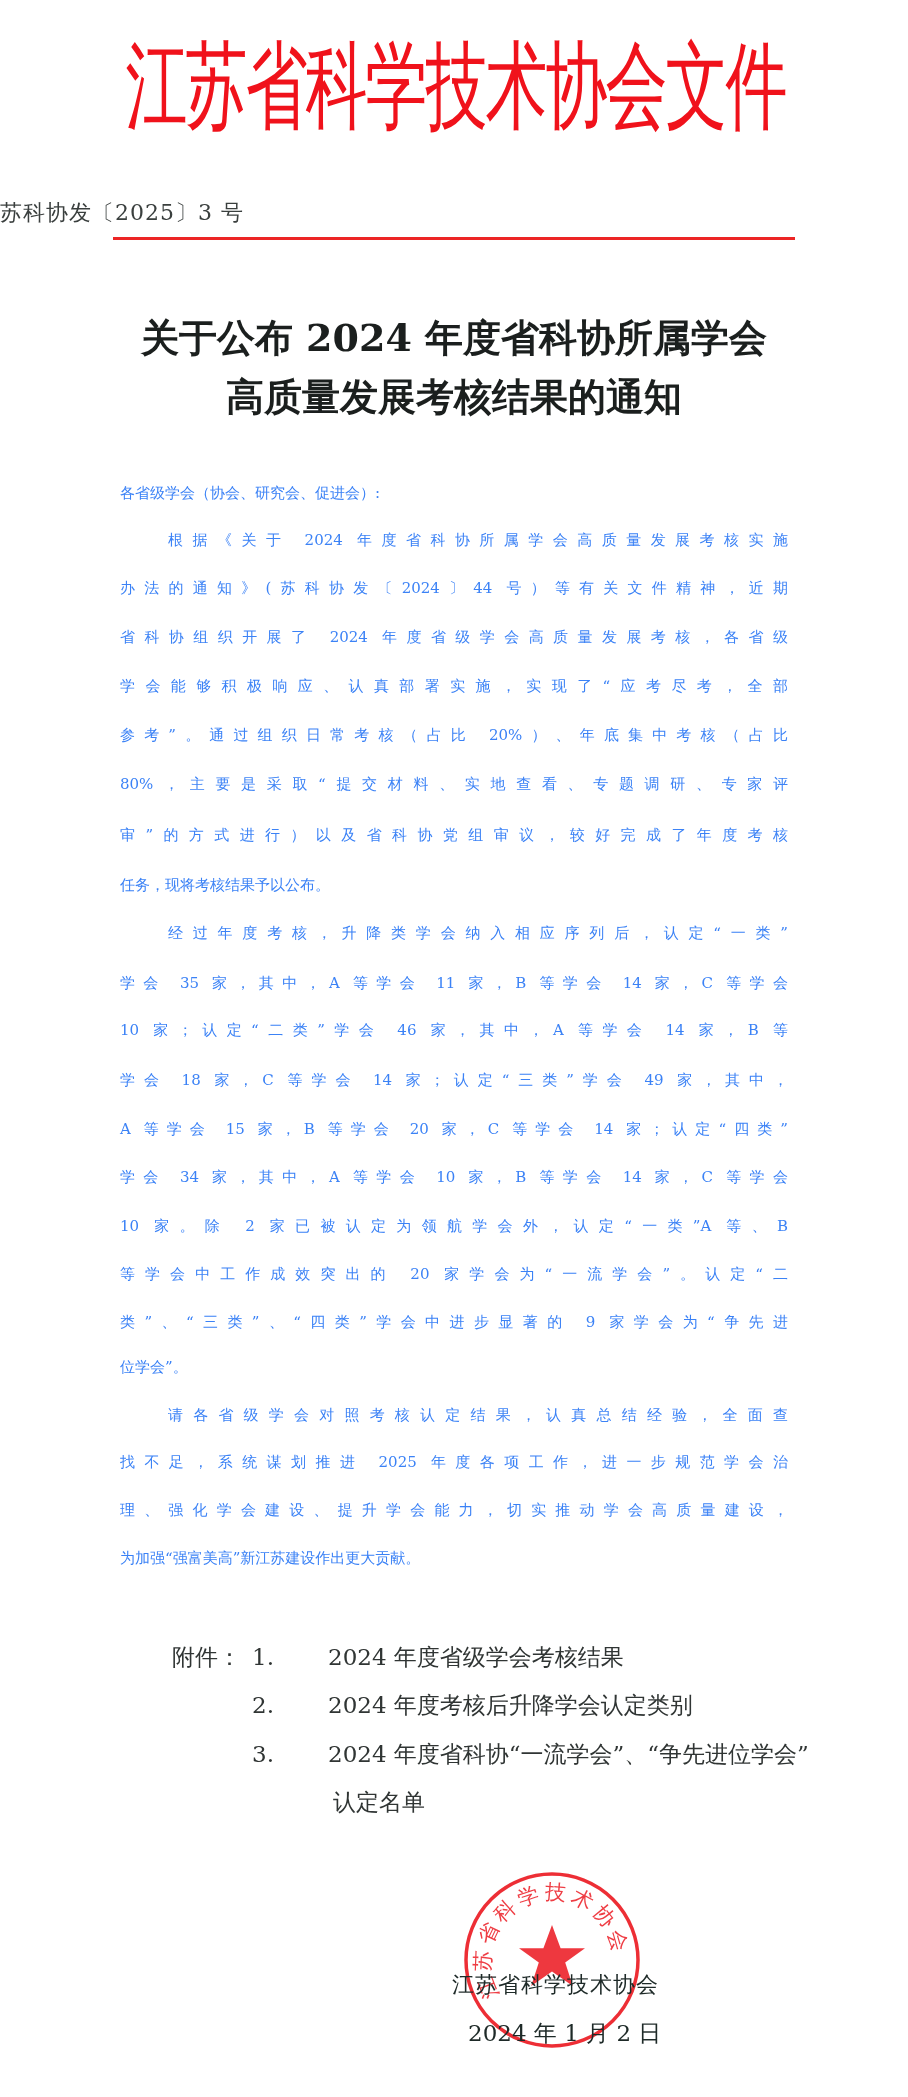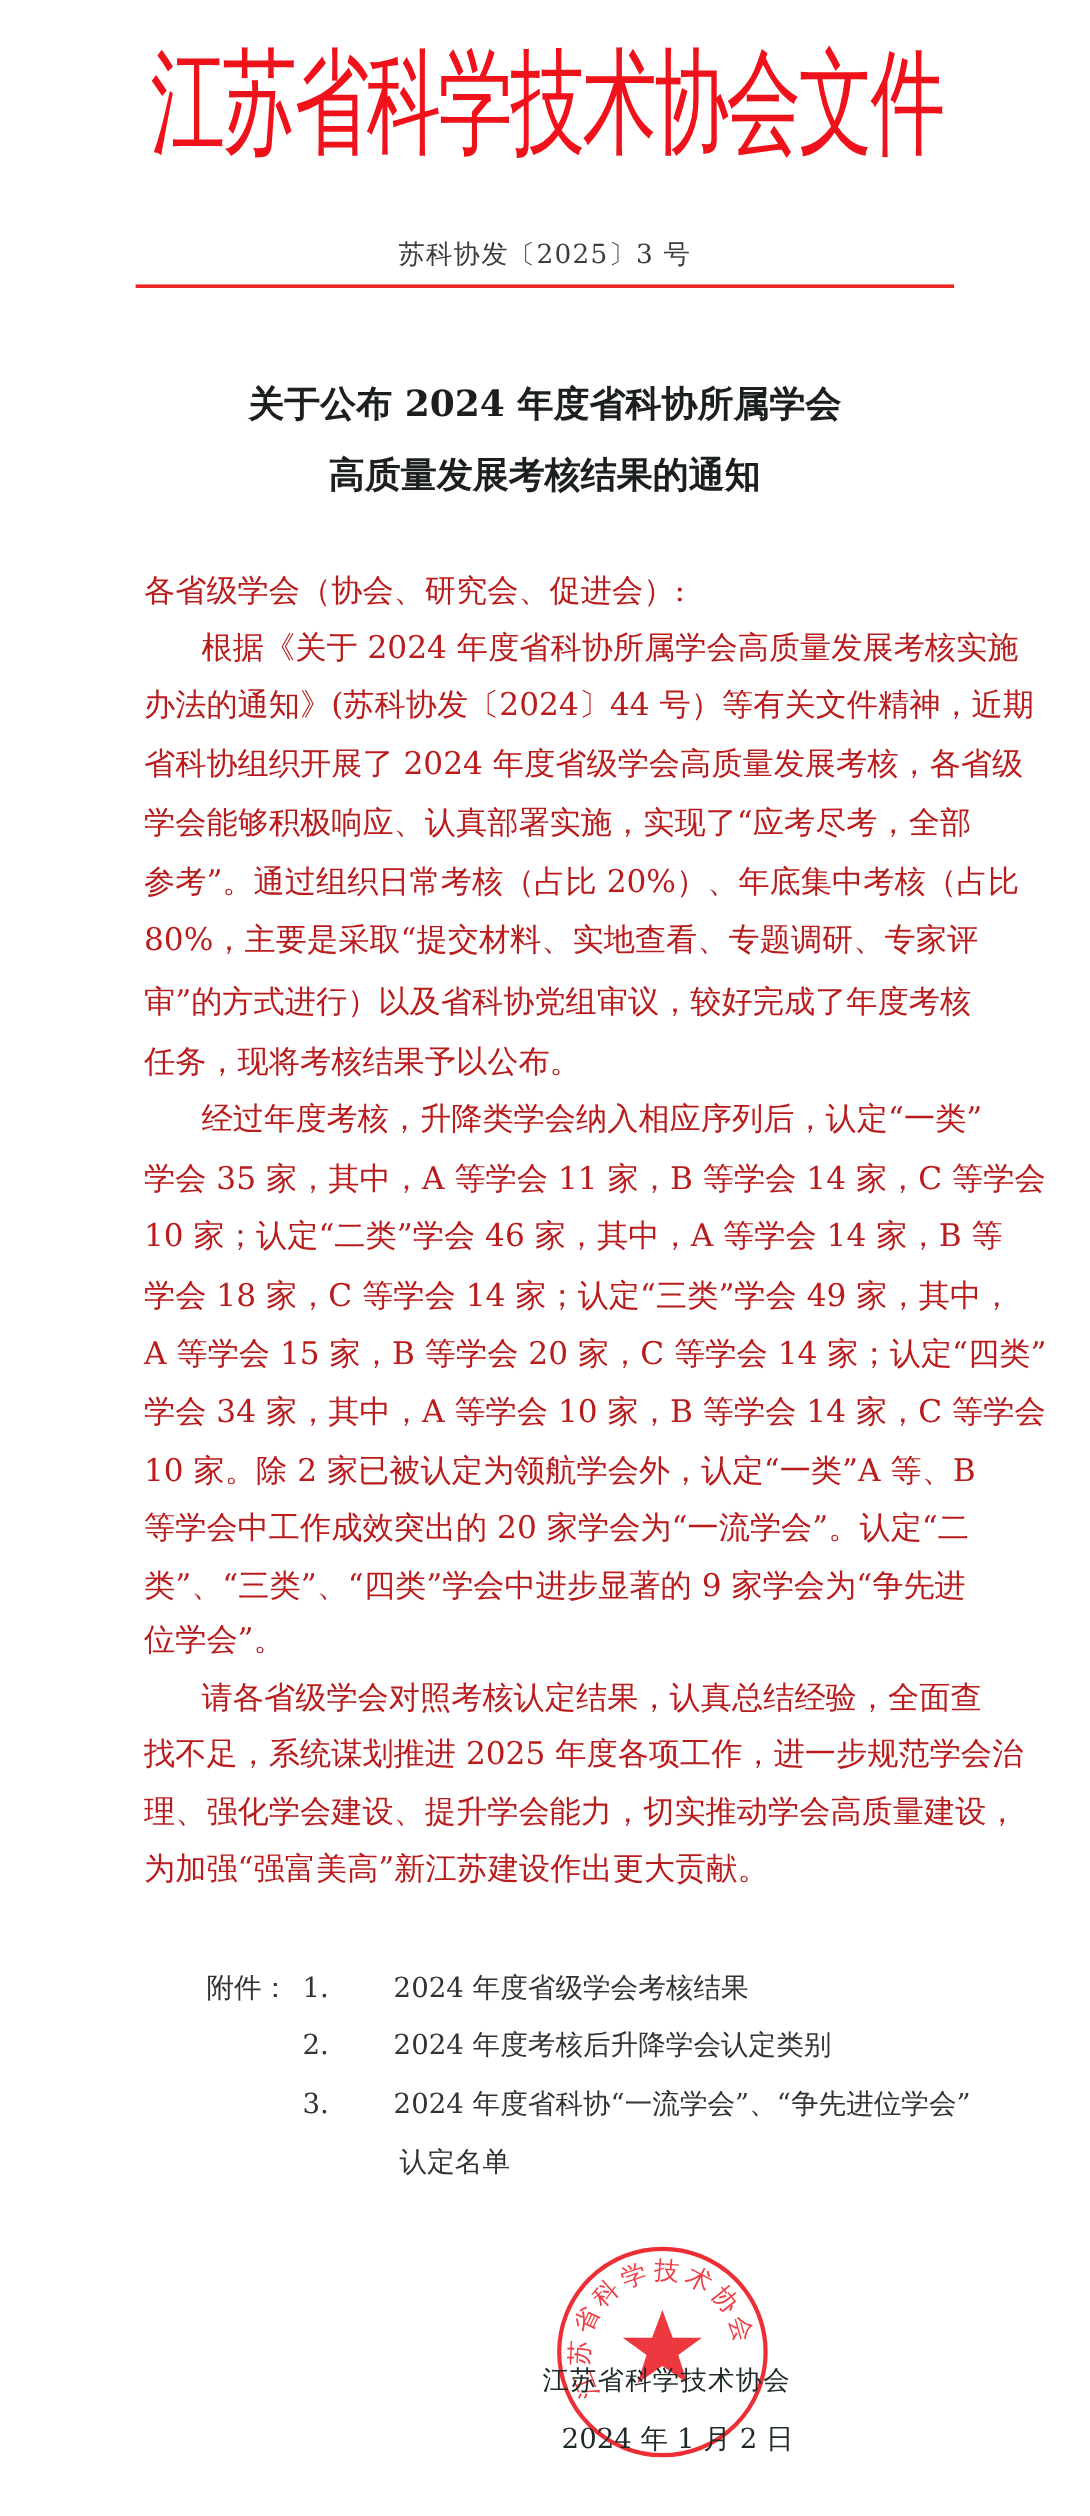--- a/index.html
+++ b/index.html
@@ -4,31 +4,31 @@
 <style>
   html, body { margin: 0; padding: 0; background: #ffffff; }
   body { width: 908px; height: 2097px; position: relative; overflow: hidden;
          font-family: "DejaVu Serif", "Liberation Serif", serif; color: #2a2f2e; }
   .page { position: absolute; left: 0; top: 0; width: 908px; height: 2097px; background: #fff; }
 
   .red-head { position: absolute; left: 118px; top: 30px; width: 675px; height: 112px;
               color: #f0121b; font-family: "DejaVu Serif", "Liberation Serif", serif;
               font-size: 62px; line-height: 112px; text-align: center; white-space: nowrap;
               transform: scaleY(1.55); transform-origin: center center; letter-spacing: -2px; }
-  .doc-no { position: absolute; left: 0; width: 908px; top: 198px; text-align: center;
+  .doc-no { position: absolute; left: 0; width: 908px; top: 198px; 
             font-size: 22px; line-height: 30px; color: #3a3f3e; letter-spacing: 1px; }
   .red-rule { position: absolute; left: 113px; top: 237px; width: 682px; height: 3px; background: #ec2525; }
 
   .title { position: absolute; left: 0; width: 908px; text-align: center; font-weight: bold;
-           font-size: 30px; line-height: 40px; color: #1b1f1e; }
+           font-size: 38px; line-height: 40px; color: #1b1f1e; }
   .title.l1 { top: 318px; }
   .title.l2 { top: 377px; }
 
-  .line { position: absolute; left: 120px; width: 668px; font-size: 26px; line-height: 32px;
-          white-space: nowrap; text-align: justify; text-align-last: justify; color: #b91c1c; }
+  .line { position: absolute; left: 120px; width: 668px; font-size: 15px; line-height: 32px;
+          white-space: nowrap; text-align: justify; text-align-last: justify; color: #3b82f6; }
   .line.last { text-align-last: left; }
   .line.indent { left: 168px; width: 620px; }
   .line.salute { text-align-last: left; }
 
   .attach-label { position: absolute; left: 172px; font-size: 23px; line-height: 32px; color: #303534; }
   .attach-num { position: absolute; left: 252px; font-size: 23px; line-height: 32px; color: #303534; }
   .attach-text { position: absolute; left: 288px; font-size: 23px; line-height: 32px; color: #303534; white-space: nowrap; margin-left: 40px; }
 
   .seal { position: absolute; left: 462px; top: 1870px; width: 180px; height: 180px; }
   .sign-org { position: absolute; left: 452px; top: 1969px; width: 222px; font-size: 22px; line-height: 32px;

